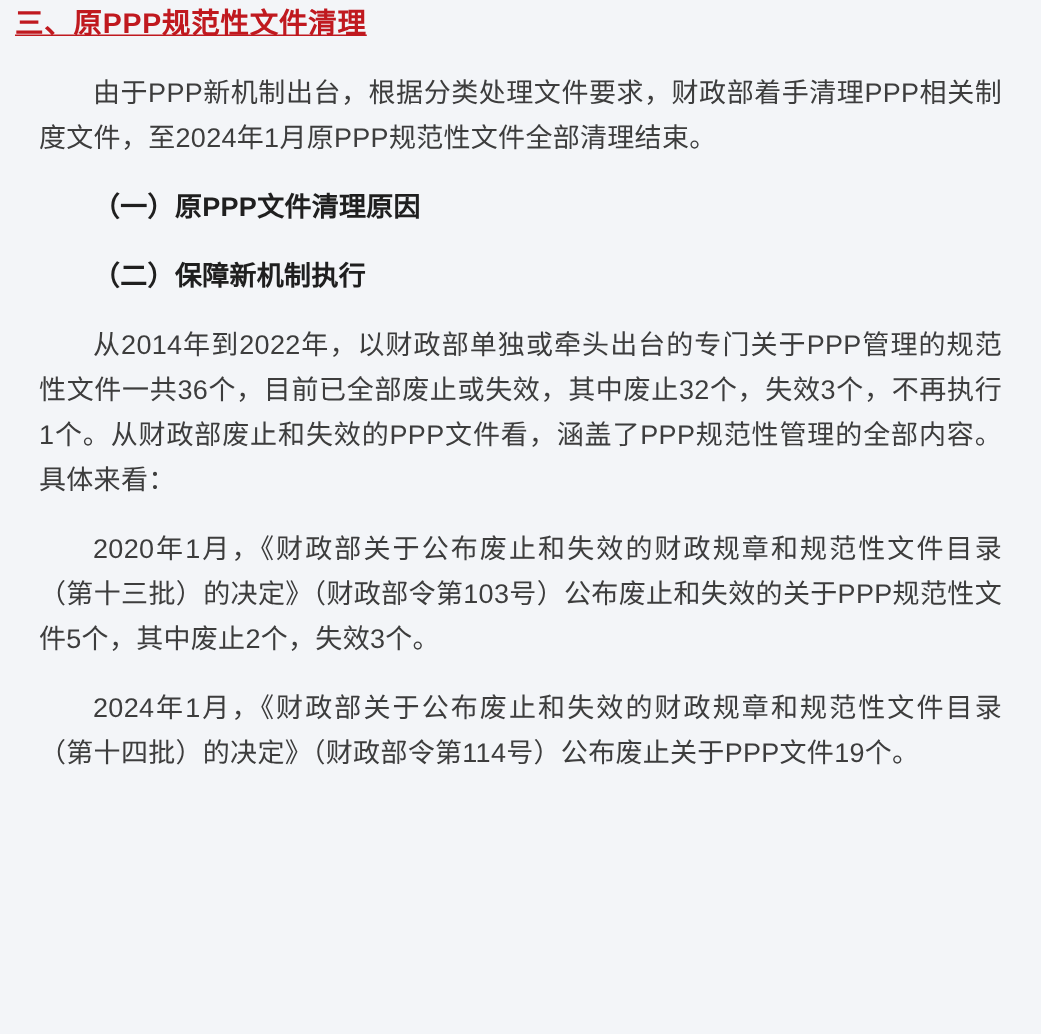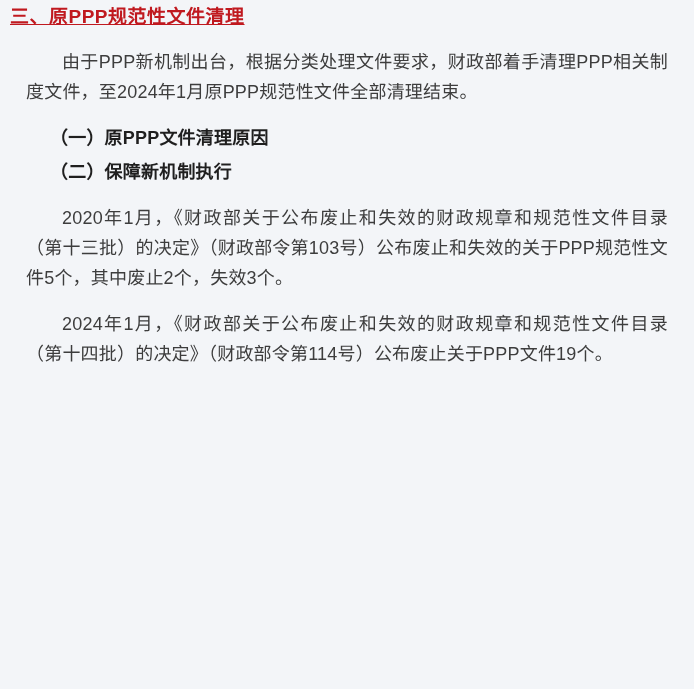--- a/index.html
+++ b/index.html
@@ -32,21 +32,21 @@
     margin: 16px;
     font-size: 18px;
     line-height: 30px;
     letter-spacing: 0.2px;
     color: var(--body-color, #3d3d3d);
     text-indent: 2em;
     text-align: justify;
     text-justify: inter-ideograph;
   }
   .subheading {
-    margin: 4px;
+    margin: 16px;
     font-size: 18px;
     font-weight: bold;
     line-height: 30px;
     letter-spacing: 0.2px;
     color: var(--heading-color, #1f1f1f);
     text-indent: 2em;
   }
 </style>
 </head>
 <body>
@@ -55,18 +55,19 @@
   <h1 class="title">三、原PPP规范性文件清理</h1>
 
   <p class="para">由于PPP新机制出台，根据分类处理文件要求，财政部着手清理PPP相关制度文件，至2024年1月原PPP规范性文件全部清理结束。</p>
 
   <h2 class="subheading">（一）原PPP文件清理原因</h2>
 
 
 
   <h2 class="subheading">（二）保障新机制执行</h2>
 
+  <p class="para">从2014年到2022年，以财政部单独或牵头出台的专门关于PPP管理的规范性文件一共36个，目前已全部废止或失效，其中废止32个，失效3个，不再执行1个。从财政部废止和失效的PPP文件看，涵盖了PPP规范性管理的全部内容。具体来看：</p>
 
   <p class="para">2020年1月，《财政部关于公布废止和失效的财政规章和规范性文件目录（第十三批）的决定》（财政部令第103号）公布废止和失效的关于PPP规范性文件5个，其中废止2个，失效3个。</p>
 
 
   <p class="para">2024年1月，《财政部关于公布废止和失效的财政规章和规范性文件目录（第十四批）的决定》（财政部令第114号）公布废止关于PPP文件19个。</p>
 </div>
 
 </body></html>

